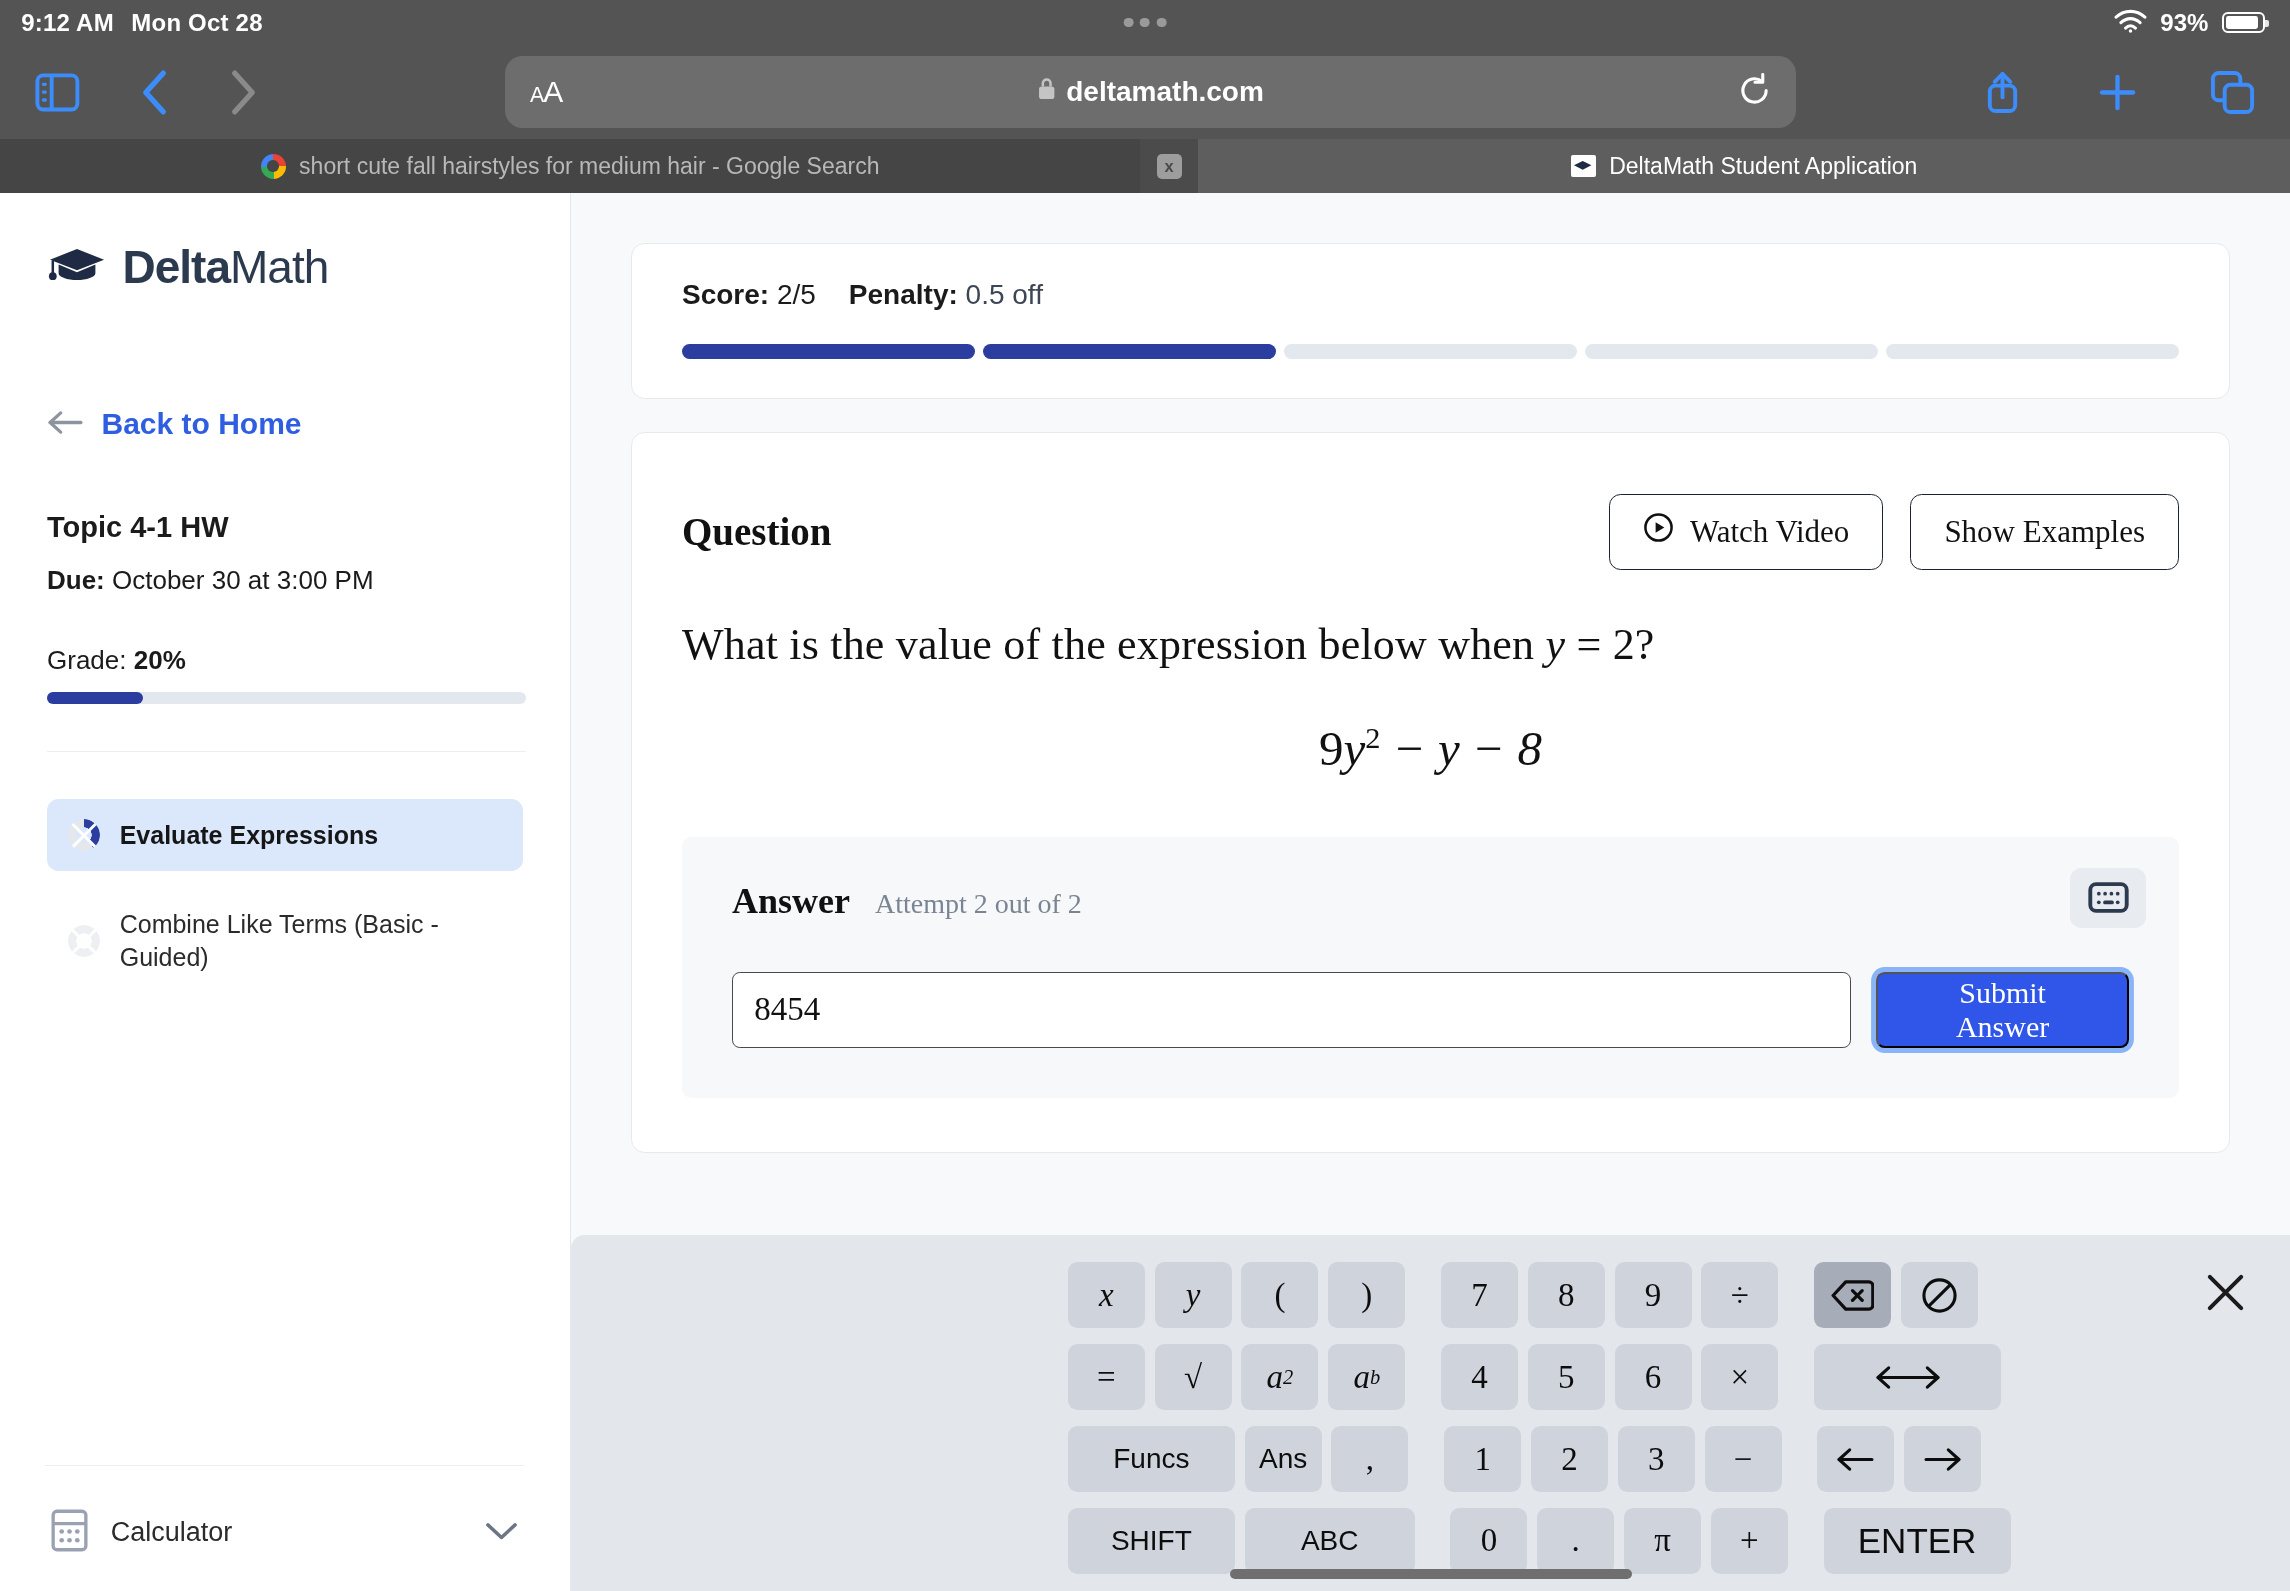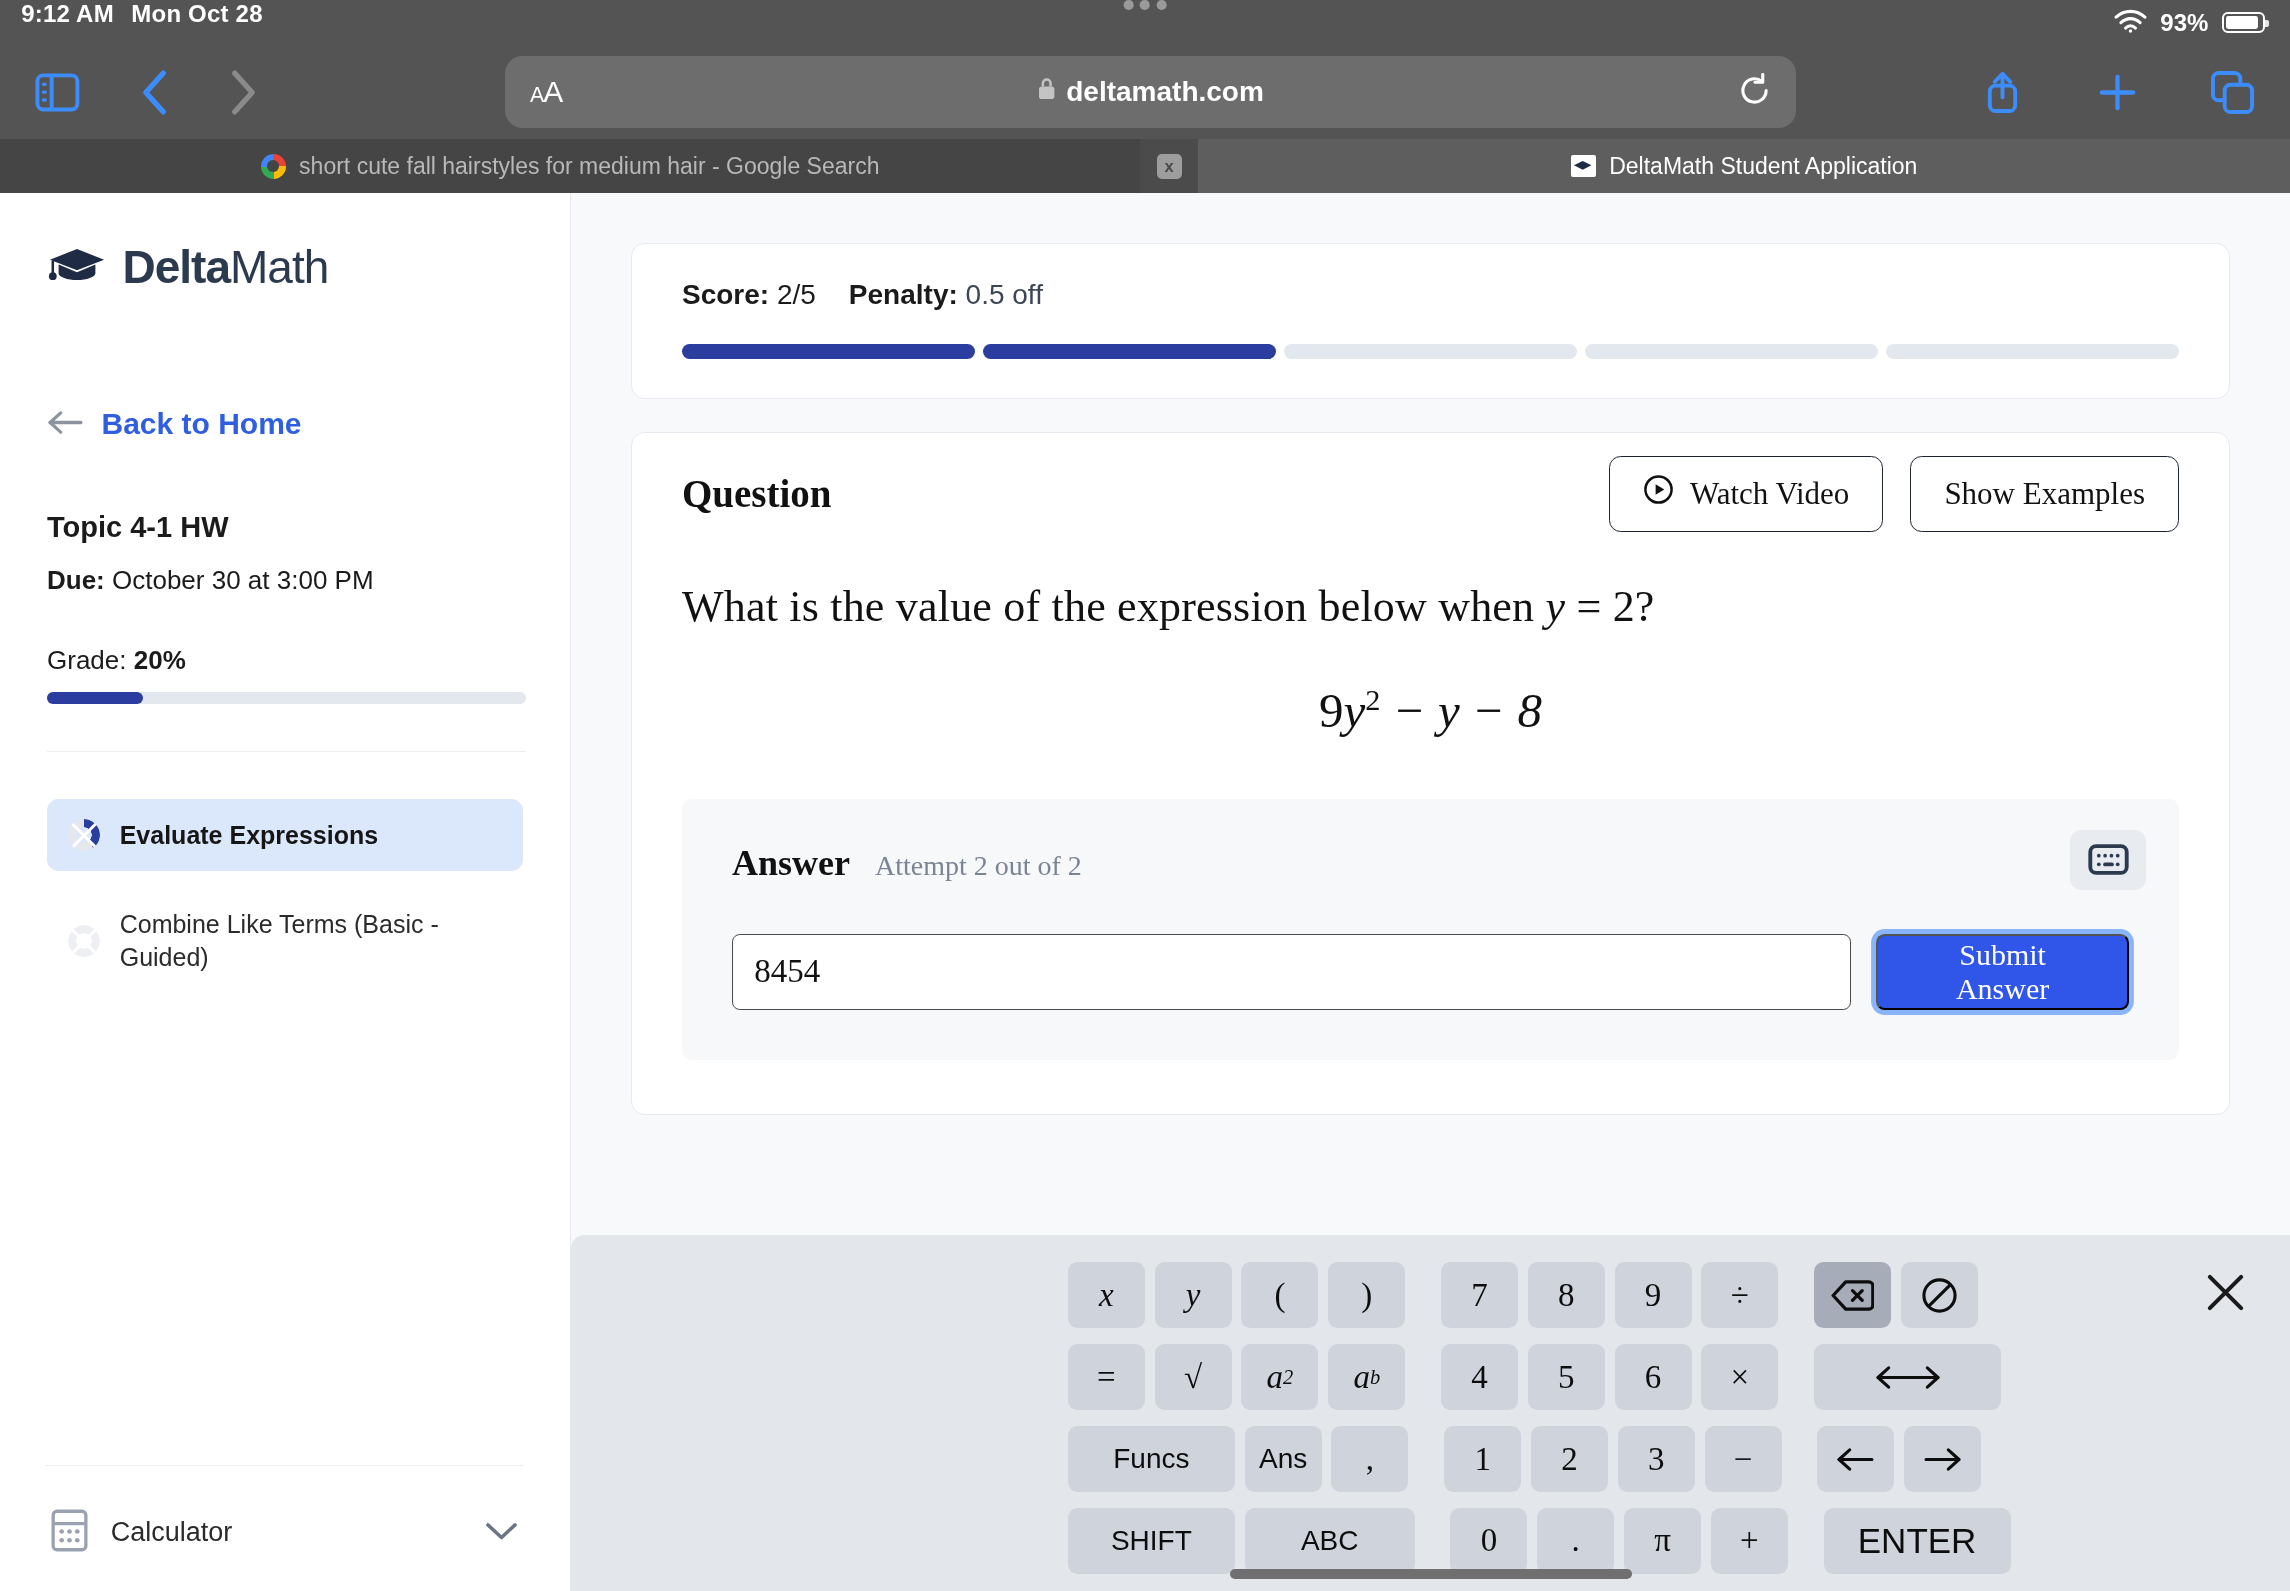--- a/index.html
+++ b/index.html
@@ -7,21 +7,21 @@
     width: 2290px; height: 1591px;
     overflow: hidden;
     font-family: "Liberation Sans", sans-serif;
     background: #ffffff;
   }
 
   
   .statusbar {
     position: absolute; top: 0; left: 0; width: 2290px; height: 45px;
     background: #545454;
-    display: flex; 
+    display: flex; align-items: center;
     color: #ffffff;
   }
   .sb-left { display: flex; align-items: baseline; gap: 17.5px; padding-left: 21.3px; }
   .sb-time { font-size: 24px; font-weight: 700; letter-spacing: 0.2px; }
   .sb-date { font-size: 24px; font-weight: 700; letter-spacing: 0.2px; }
   .sb-dots { position: absolute; left: 50%; transform: translateX(-50%); display: flex; gap: 6.8px; }
   .sb-dots i { width: 9.7px; height: 9.7px; border-radius: 50%; background: #9a9a9a; display: block; }
   .sb-right { margin-left: auto; display: flex; align-items: center; gap: 13.6px; padding-right: 25px; }
   .sb-pct { font-size: 24px; font-weight: 700; }
   .battery {
@@ -176,21 +176,21 @@
   }
   .score-card { padding: 35px 50px 39px 50px; }
   .score-line { font-size: 28px; color: #1b1b1b; display: flex; gap: 33px; }
   .score-line b { font-weight: 700; }
   .score-line .pen { color: #3c4654; }
   .score-line .pen b { color: #1b1b1b; }
   .seg-track { margin-top: 33px; display: flex; gap: 7.8px; }
   .seg { flex: 1; height: 14.6px; border-radius: 7.8px; background: #e3e7ee; }
   .seg.on { background: #2b3ea0; }
 
-  .q-card { margin-top: 33px; padding: 23px 50px 54px 50px; }
+  .q-card { margin-top: 33px; padding: 61px 50px 54px 50px; }
   .q-head { display: flex; align-items: center; }
   .q-title { font-family: "Liberation Serif", serif; font-size: 39px; font-weight: 700; color: #111; }
   .q-btns { margin-left: auto; display: flex; gap: 27px; }
   .q-btn {
     border: 1.9px solid #1d2430; border-radius: 11.6px; background: #fff;
     height: 76px; padding: 0 33px; display: flex; align-items: center; gap: 15.5px;
     font-family: "Liberation Serif", serif; font-size: 31px; color: #111;
   }
   .q-text {
     margin-top: 49px; font-family: "Liberation Serif", serif; font-size: 44px; color: #111;

